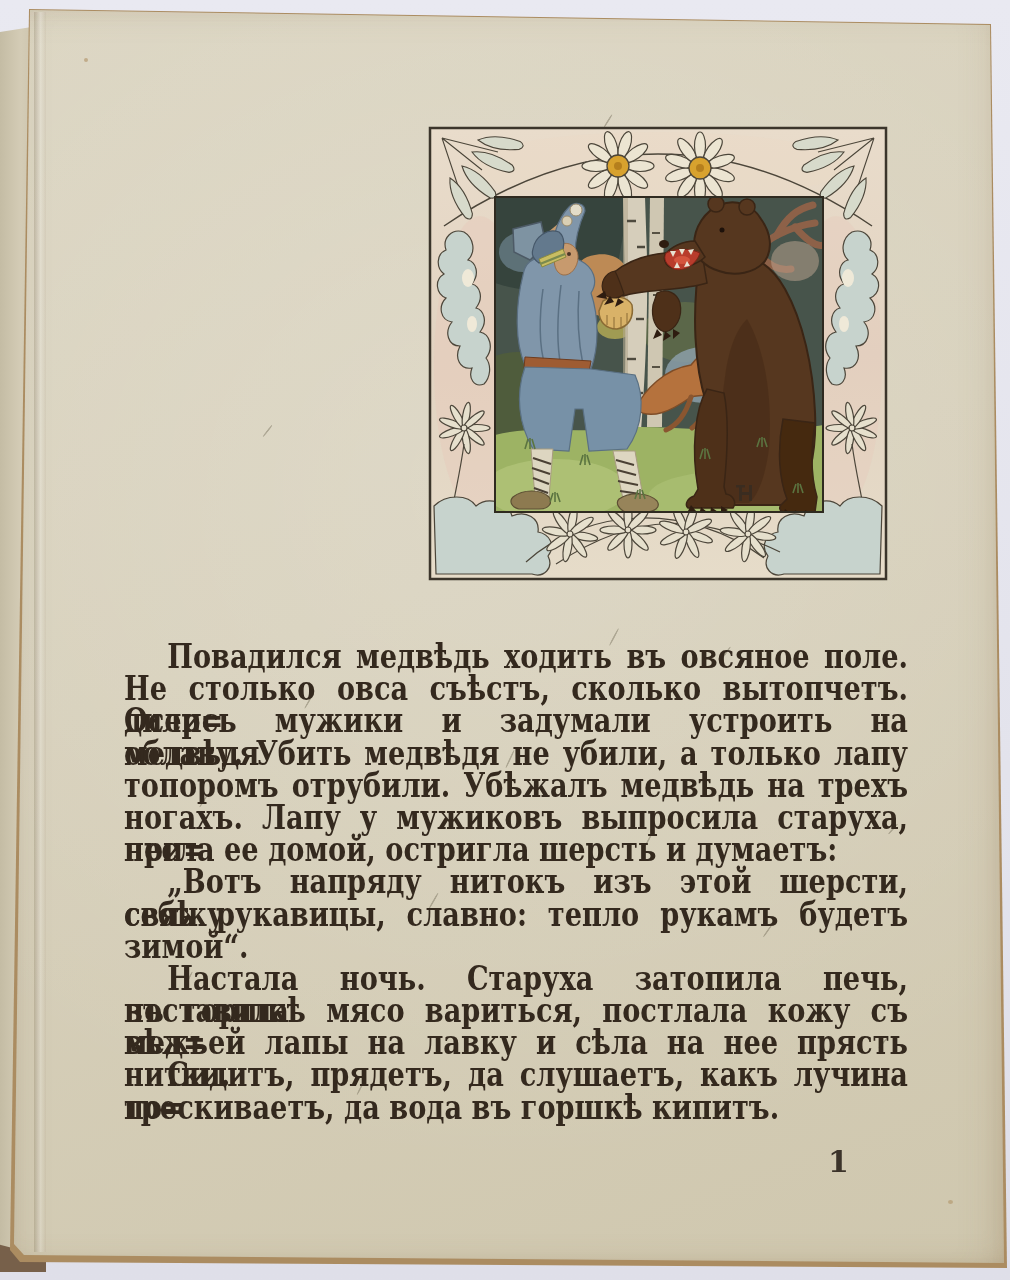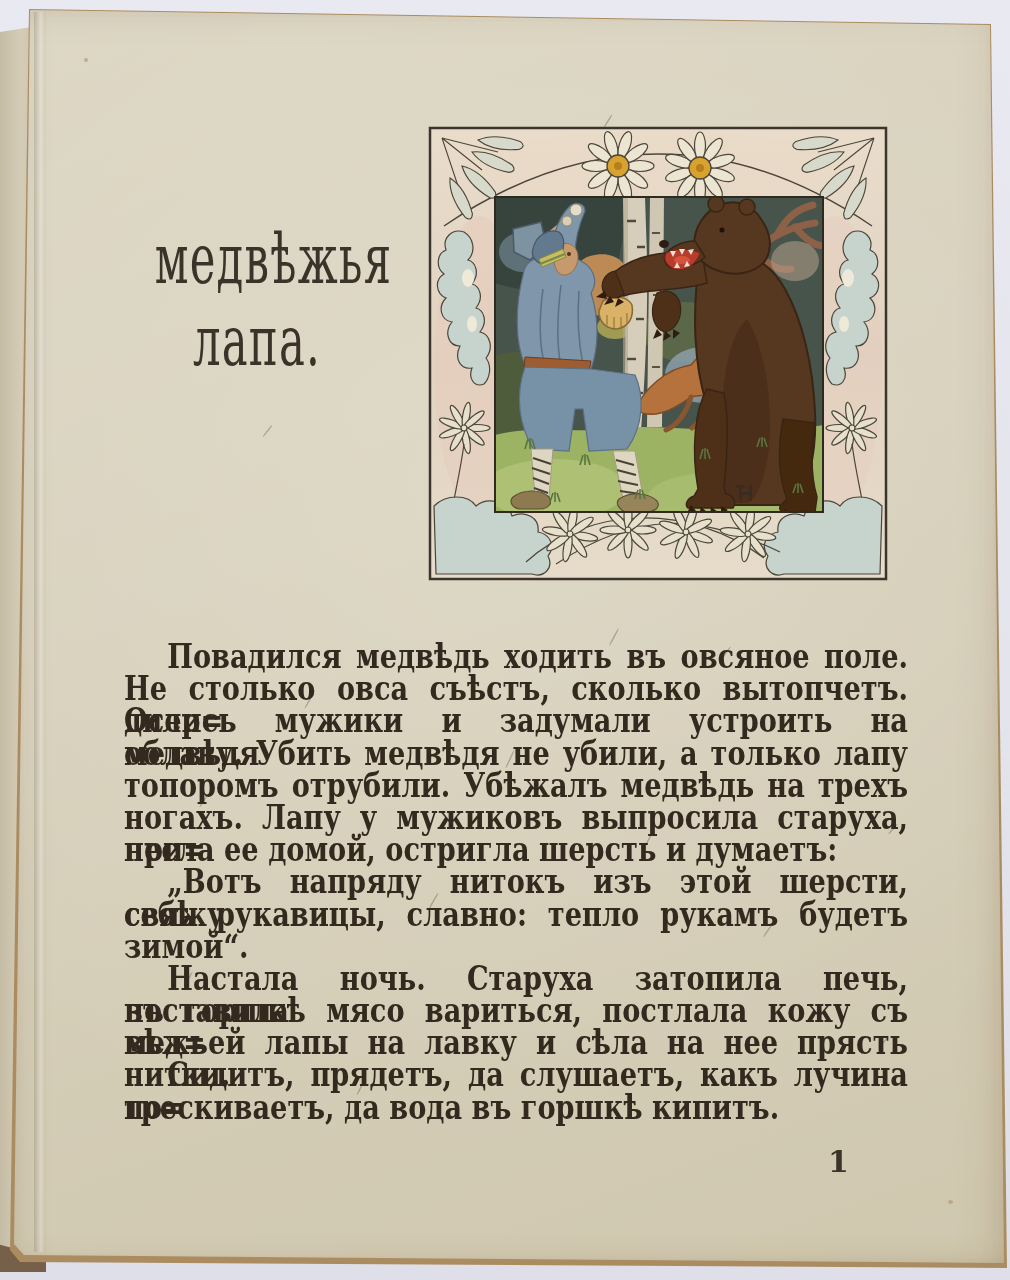--- a/index.html
+++ b/index.html
@@ -73,24 +73,20 @@
       <div class="mark" style="left:424px;top:900px;width:19px;transform:rotate(-60deg);"></div>
       <div class="mark" style="left:760px;top:930px;width:15px;transform:rotate(-55deg);"></div>
       <div class="mark" style="left:180px;top:978px;width:17px;transform:rotate(-62deg);"></div>
       <div class="mark" style="left:560px;top:1008px;width:16px;transform:rotate(-57deg);"></div>
       <div class="mark" style="left:876px;top:1042px;width:14px;transform:rotate(-50deg);"></div>
       <div class="mark" style="left:352px;top:1086px;width:18px;transform:rotate(-63deg);"></div>
       <div class="mark" style="left:600px;top:120px;width:16px;transform:rotate(-58deg);"></div>
       <div class="mark" style="left:260px;top:430px;width:15px;transform:rotate(-52deg);"></div>
     </div>
 
-    <div class="title">
-      <div class="tl">медвѣжья</div>
-      <div class="tl">лапа.</div>
-    </div>
 
     <svg class="illo" width="460" height="455" viewBox="0 0 460 455">
       <defs>
         <linearGradient id="fbg" x1="0" y1="0" x2="0" y2="1">
           <stop offset="0" stop-color="#e9dccb"></stop>
             <stop offset=".5" stop-color="#e2d3c1"></stop>
             <stop offset="1" stop-color="#e6dcc9"></stop>
         </linearGradient>
         <clipPath id="sceneclip">
             <rect x="67" y="71" width="328" height="315"></rect>

